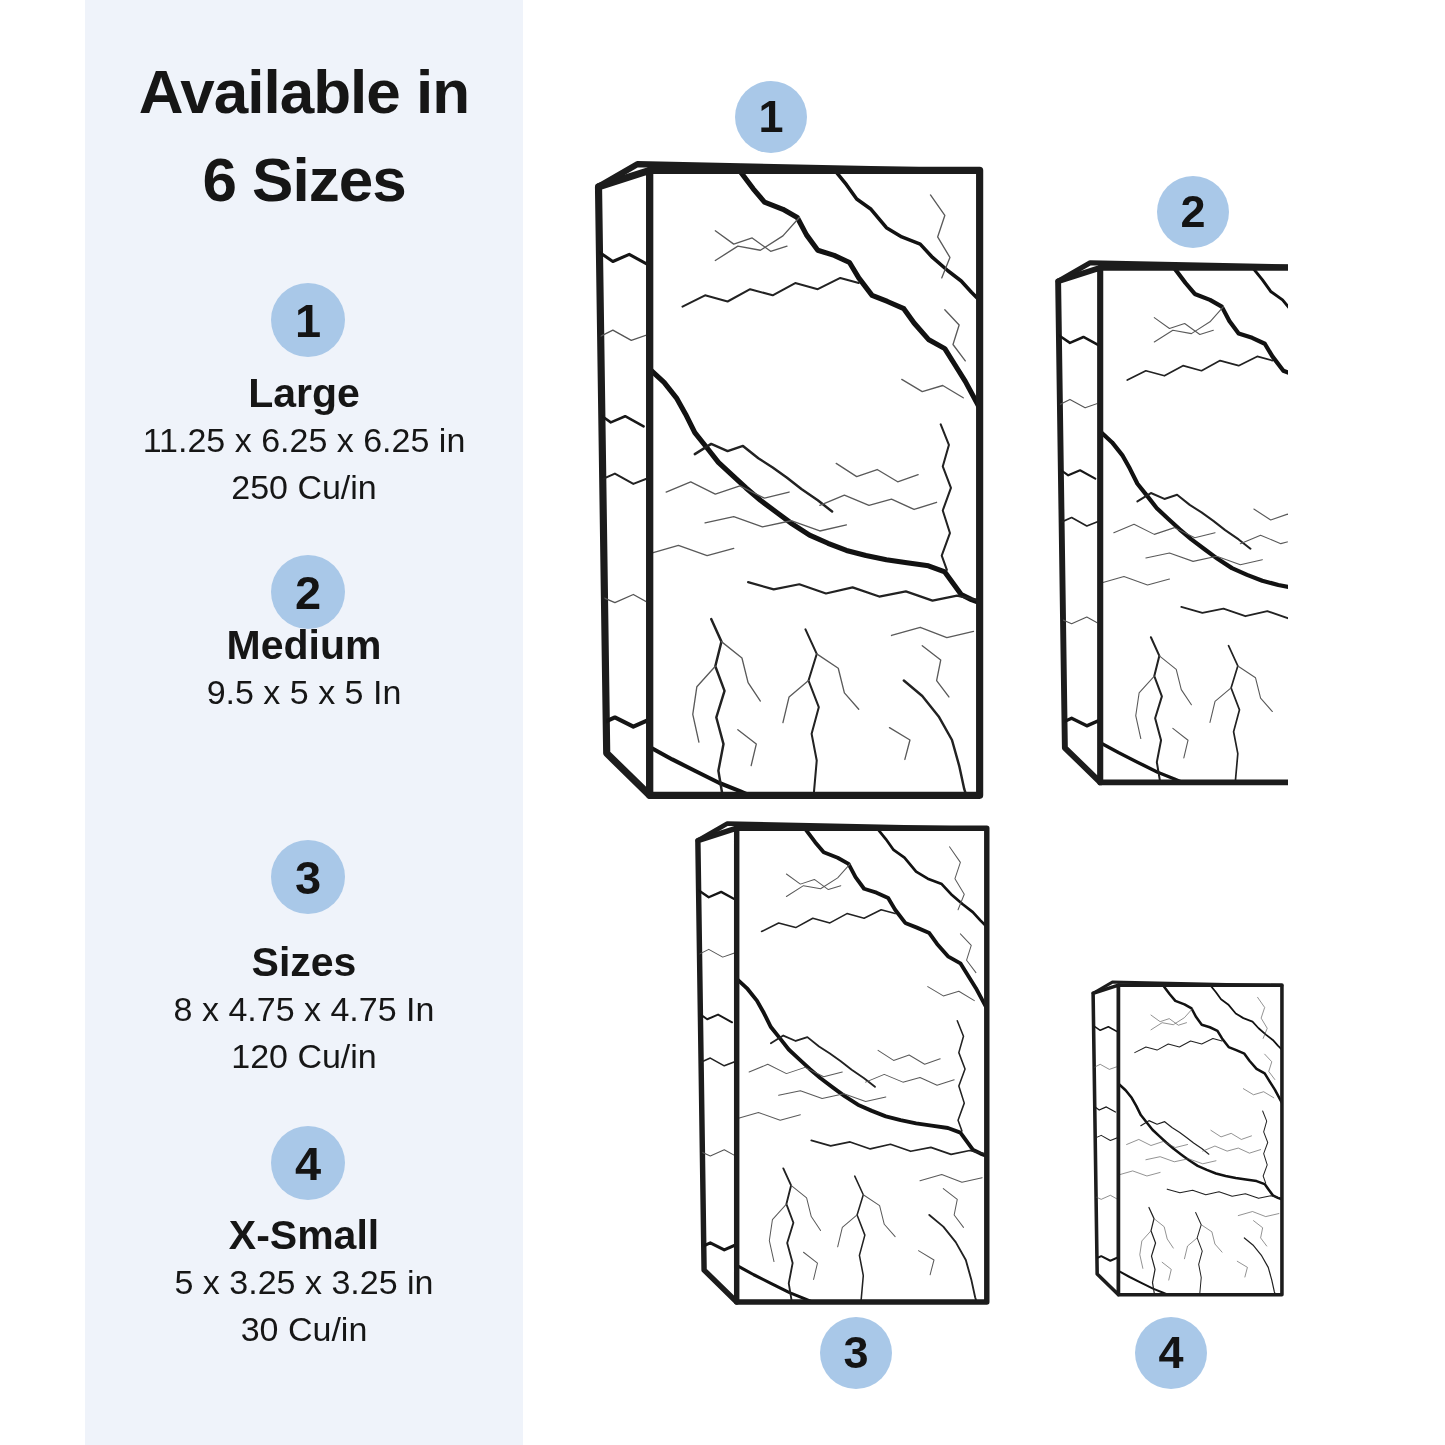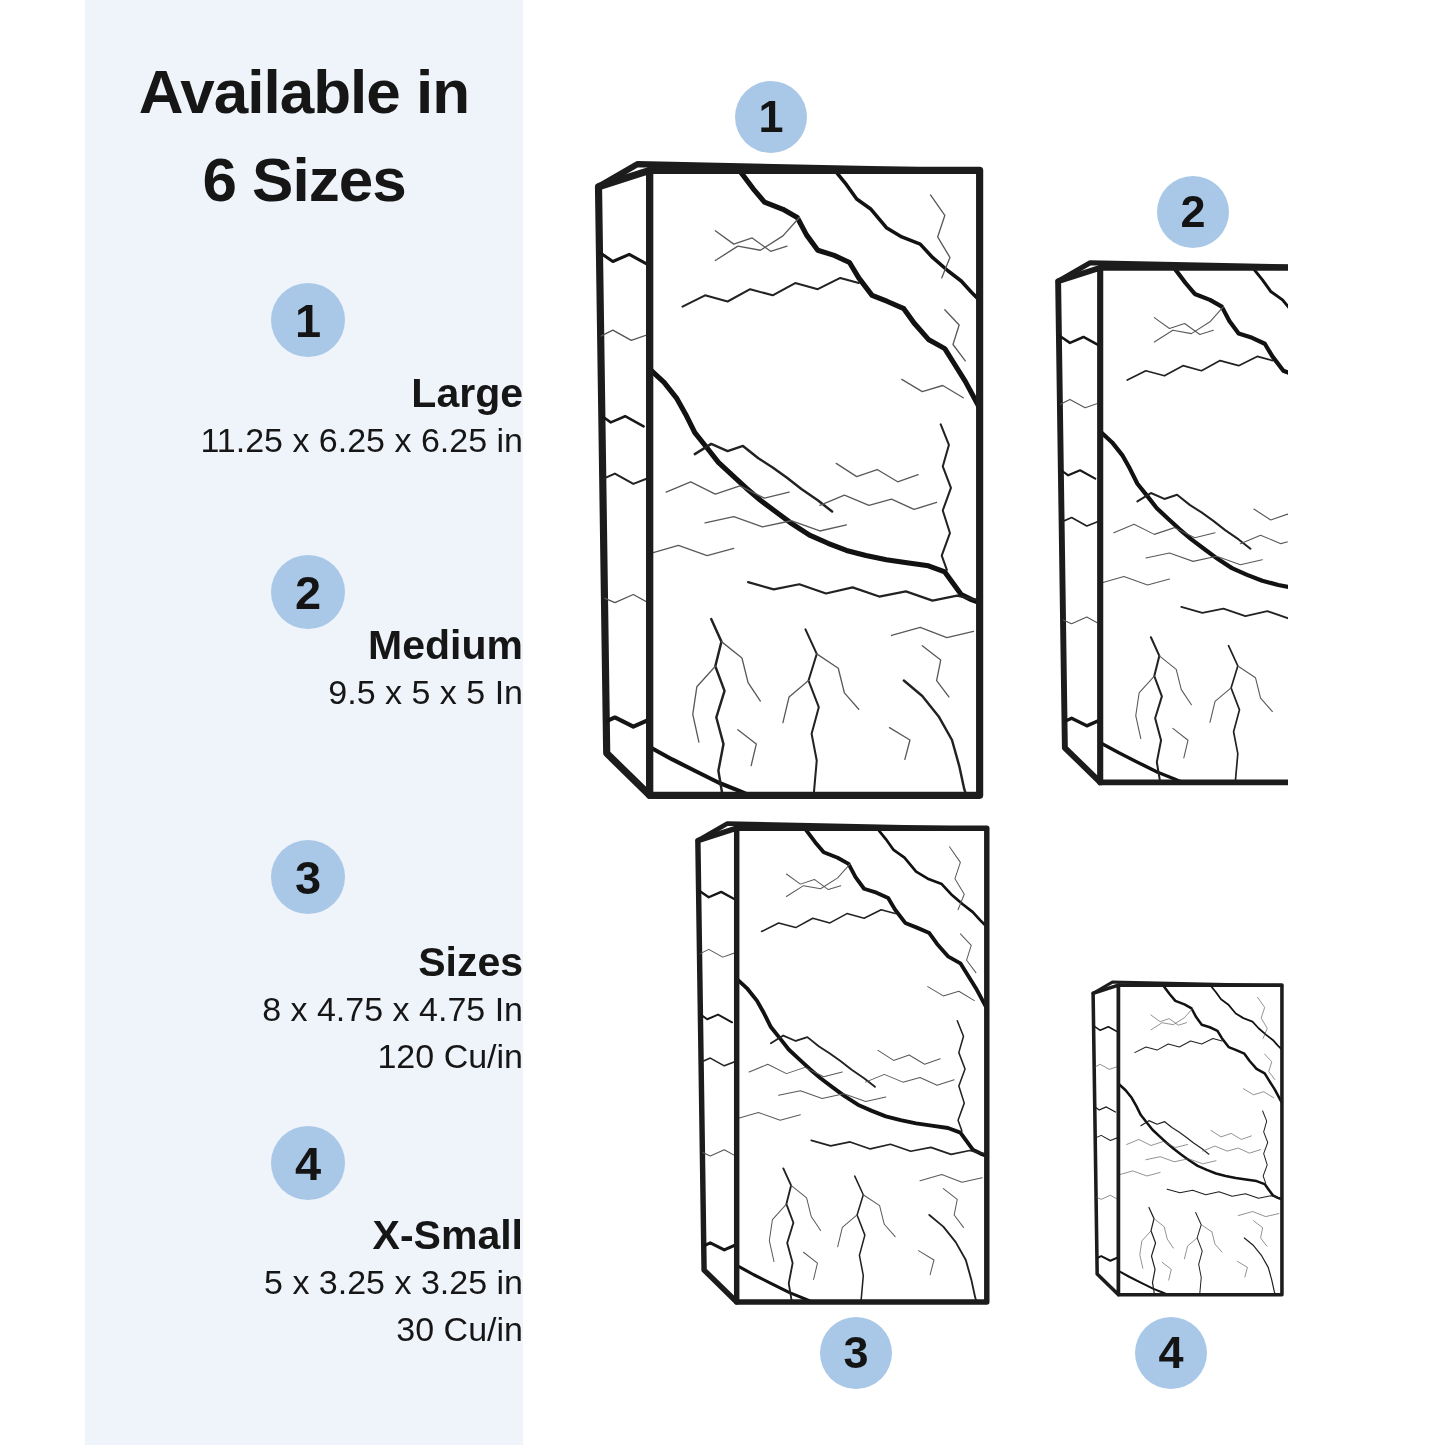--- a/index.html
+++ b/index.html
@@ -12,21 +12,21 @@
   }
   .panel{position:absolute;left:85px;top:0;width:438px;height:1445px;background:var(--panel-bg);}
   .title{position:absolute;left:85px;top:48px;width:438px;text-align:center;
     font-size:62px;font-weight:bold;letter-spacing:-1px;line-height:88px;color:var(--ink);}
   .badge{
     position:absolute;background:var(--badge-bg);border-radius:50%;
     display:flex;align-items:center;justify-content:center;
     font-weight:bold;color:#141414;
   }
   .badge.sb{width:74px;height:74px;left:271px;font-size:47px;}
-  .entry{position:absolute;left:85px;width:438px;text-align:right;color:var(--ink);}
+  .entry{position:absolute;left:85px;width:438px;text-align:center;color:var(--ink);}
   .entry .name{font-size:41px;font-weight:bold;line-height:48px;}
   .entry .dims,.entry .vol{font-size:34px;line-height:47px;font-weight:500;}
   .fig-badge{width:72px;height:72px;font-size:45px;}
   .box-svg{position:absolute;}
 </style>
 </head>
 <body>
 
 <div class="canvas">
 
@@ -36,20 +36,21 @@
     <div>Available in</div>
     <div>6 Sizes</div>
   </div>
 
   <div class="badge sb" style="top:283px">
     <span>1</span>
   </div>
   <div class="entry" style="top:369px">
     <div class="name">Large</div>
     <div class="dims">11.25 x 6.25 x 6.25 in</div>
+    <div class="vol">250 Cu/in</div>
   </div>
 
   <div class="badge sb" style="top:555px">
     <span>2</span>
   </div>
   <div class="entry" style="top:621px">
     <div class="name">Medium</div>
     <div class="dims">9.5 x 5 x 5 In</div>
   </div>
 

